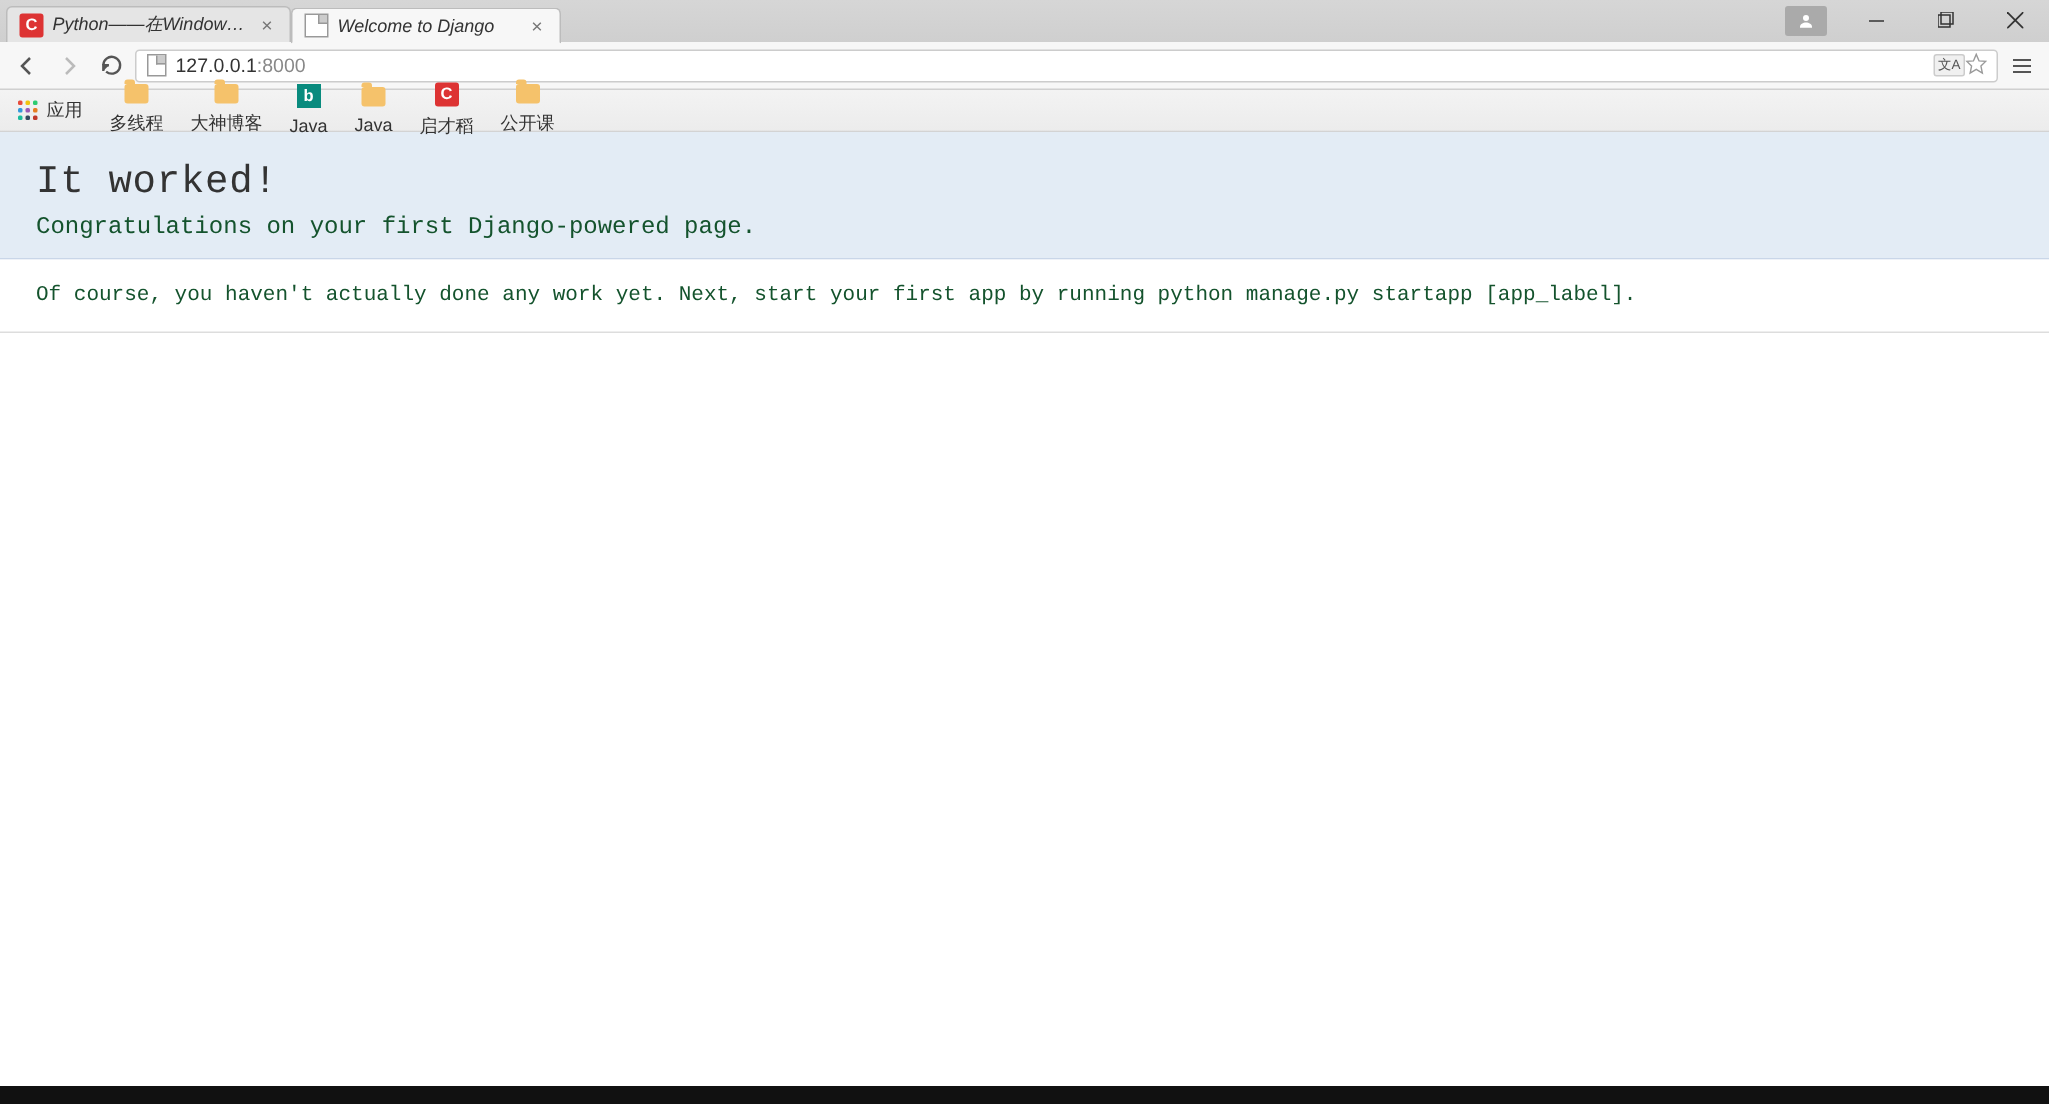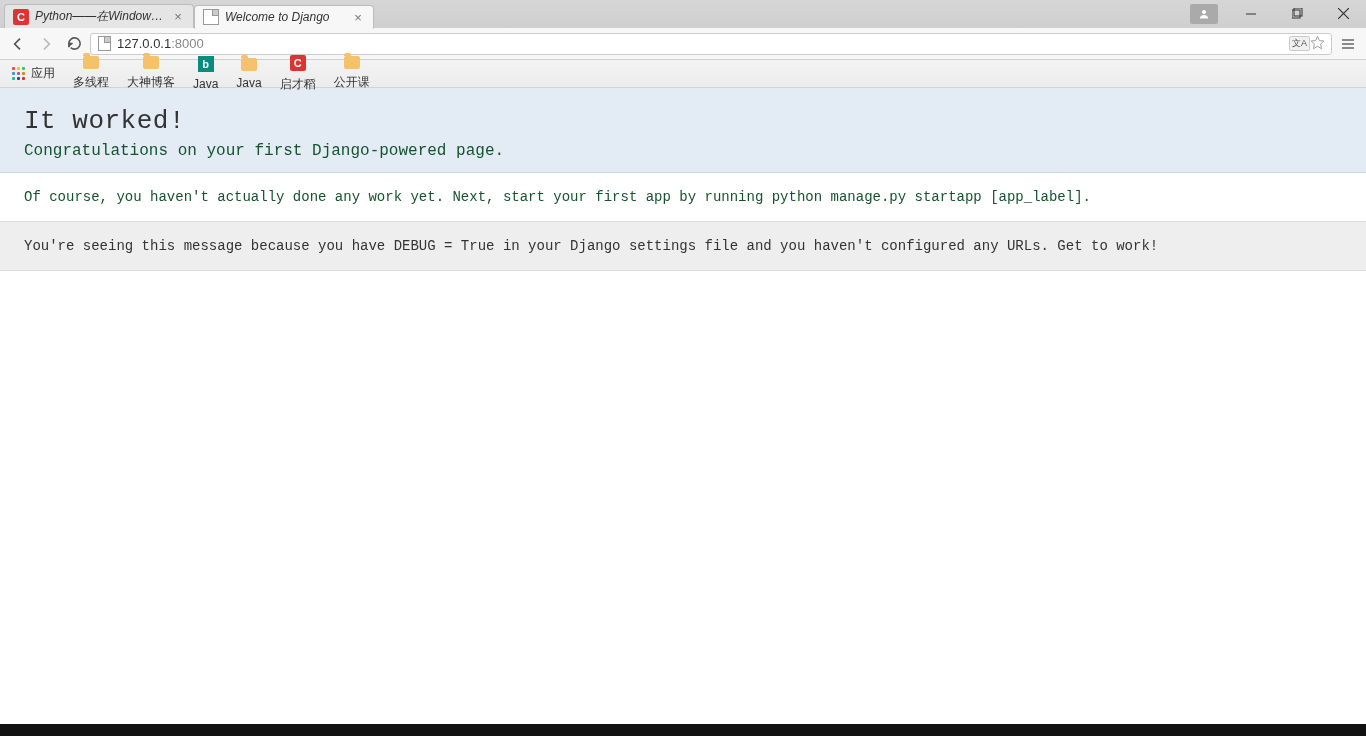--- a/index.html
+++ b/index.html
@@ -262,18 +262,15 @@
 </div>
 
 <div class="page">
   <div class="summary">
     <h1>It worked!</h1>
     <h2>Congratulations on your first Django-powered page.</h2>
   </div>
   <div class="instructions">
     <p>Of course, you haven't actually done any work yet. Next, start your first app by running python manage.py startapp [app_label].</p>
   </div>
-  <div class="explanation">
-    <p>You're seeing this message because you have DEBUG = True in your Django settings file and you haven't configured any URLs. Get to work!</p>
-  </div>
 </div>
 
 <div class="taskbar-edge"></div>
 
 </body></html>

